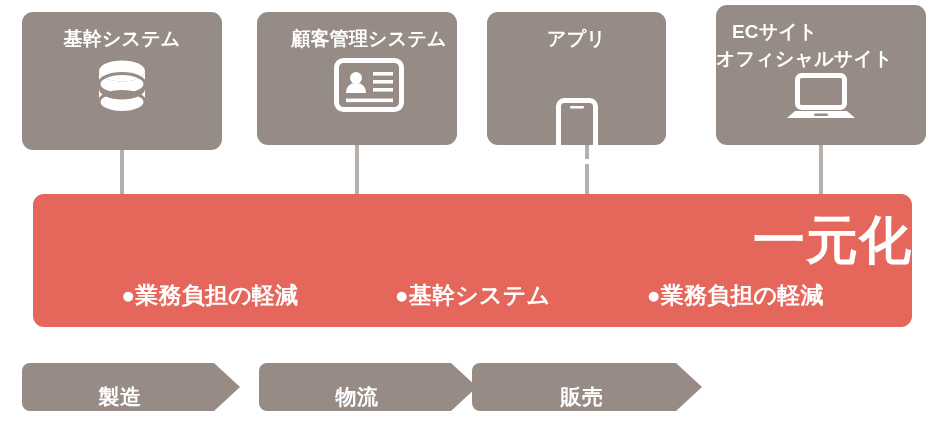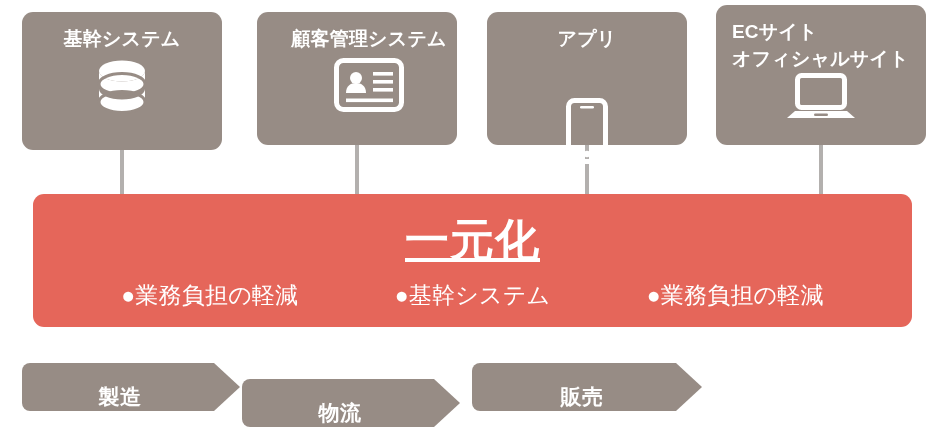--- a/index.html
+++ b/index.html
@@ -59,41 +59,40 @@
     width: 879px;
     height: 133px;
     background: #e5665a;
     border-radius: 11px;
   }
   .banner-title {
     position: absolute;
     left: 0;
     right: 0;
     top: 16px;
-    text-align: center;
+    text-align: right;
     color: #ffffff;
-    font-size: 44px;
+    font-size: 52px;
     font-weight: bold;
     line-height: 60px;
     letter-spacing: 1px;
-    text-decoration: underline;
   }
   .banner-bullets {
     position: absolute;
     left: 40px;
     right: 40px;
     top: 86px;
     display: flex;
     justify-content: space-around;
     align-items: center;
   }
   .bullet {
     color: #ffffff;
     font-size: 23px;
-    font-weight: normal;
+    font-weight: bold;
     white-space: nowrap;
     letter-spacing: 0.2px;
   }
 
   
   .chevron {
     position: absolute;
     top: 363px;
     height: 48px;
     background: #978c85;
@@ -145,34 +144,34 @@
         <circle cx="22" cy="20" r="6" fill="#ffffff"></circle>
         <path d="M12 35 c0 -7 4.5 -10 10 -10 c5.5 0 10 3 10 10 z" fill="#ffffff"></path>
         <rect x="39" y="14" width="20" height="3.6" fill="#ffffff"></rect>
         <rect x="39" y="22" width="20" height="3.6" fill="#ffffff"></rect>
         <rect x="39" y="30" width="20" height="3.6" fill="#ffffff"></rect>
         <rect x="12" y="40.5" width="47" height="3.6" fill="#ffffff"></rect>
       </svg>
     </span>
   </div>
 
-  <div class="src-box" style="left:487px; top:12px; width:200px; height:133px;gap:40px;">
+  <div class="src-box" style="left:487px; top:12px; width:179px; height:133px;gap:40px;">
     <div class="src-title">アプリ</div>
     <span class="src-icon">
       <svg width="42" height="66" viewBox="0 0 42 66">
         <rect x="2.5" y="2.5" width="37" height="61" rx="6" ry="6" fill="none" stroke="#ffffff" stroke-width="5"></rect>
         <rect x="14" y="8" width="14" height="2.6" rx="1.3" fill="#ffffff"></rect>
         <circle cx="21" cy="56" r="3.2" fill="#ffffff"></circle>
       </svg>
     </span>
   </div>
 
   <div class="src-box two-line" style="left:716px; top:5px; width:210px; height:140px; ">
     <div class="src-title" style="align-self:flex-start; margin-left:16px;">ECサイト</div>
-    <div class="src-title" style="align-self:flex-start; margin-left:16px;">オフィシャルサイト</div>
+    <div class="src-title" style="align-self:flex-start; ">オフィシャルサイト</div>
     <span class="src-icon">
       <svg width="72" height="48" viewBox="0 0 72 48">
         <rect x="12.5" y="2.5" width="47" height="32" rx="4" ry="4" fill="none" stroke="#ffffff" stroke-width="5"></rect>
         <path d="M10 38 h52 l8 7 h-68 z" fill="#ffffff"></path>
         <rect x="29" y="40.5" width="14" height="2.6" rx="1.3" fill="#978c85"></rect>
       </svg>
     </span>
   </div>
 
   <div class="banner">
@@ -180,20 +179,20 @@
     <div class="banner-bullets">
       <div class="bullet">●業務負担の軽減</div>
       <div class="bullet">●基幹システム</div>
       <div class="bullet">●業務負担の軽減</div>
     </div>
   </div>
 
   <div class="chevron" style="left:22px; width:218px;">
     <span class="chevron-label">製造</span>
   </div>
-  <div class="chevron" style="left:242px; width:218px;margin-top:16px;">
+  <div class="chevron" style="left:259px; width:218px;">
     <span class="chevron-label">物流</span>
   </div>
   <div class="chevron" style="left:472px; width:218px;padding-left:12px;">
     <span class="chevron-label">販売</span>
   </div>
 
 </div>
 
 </body></html>

